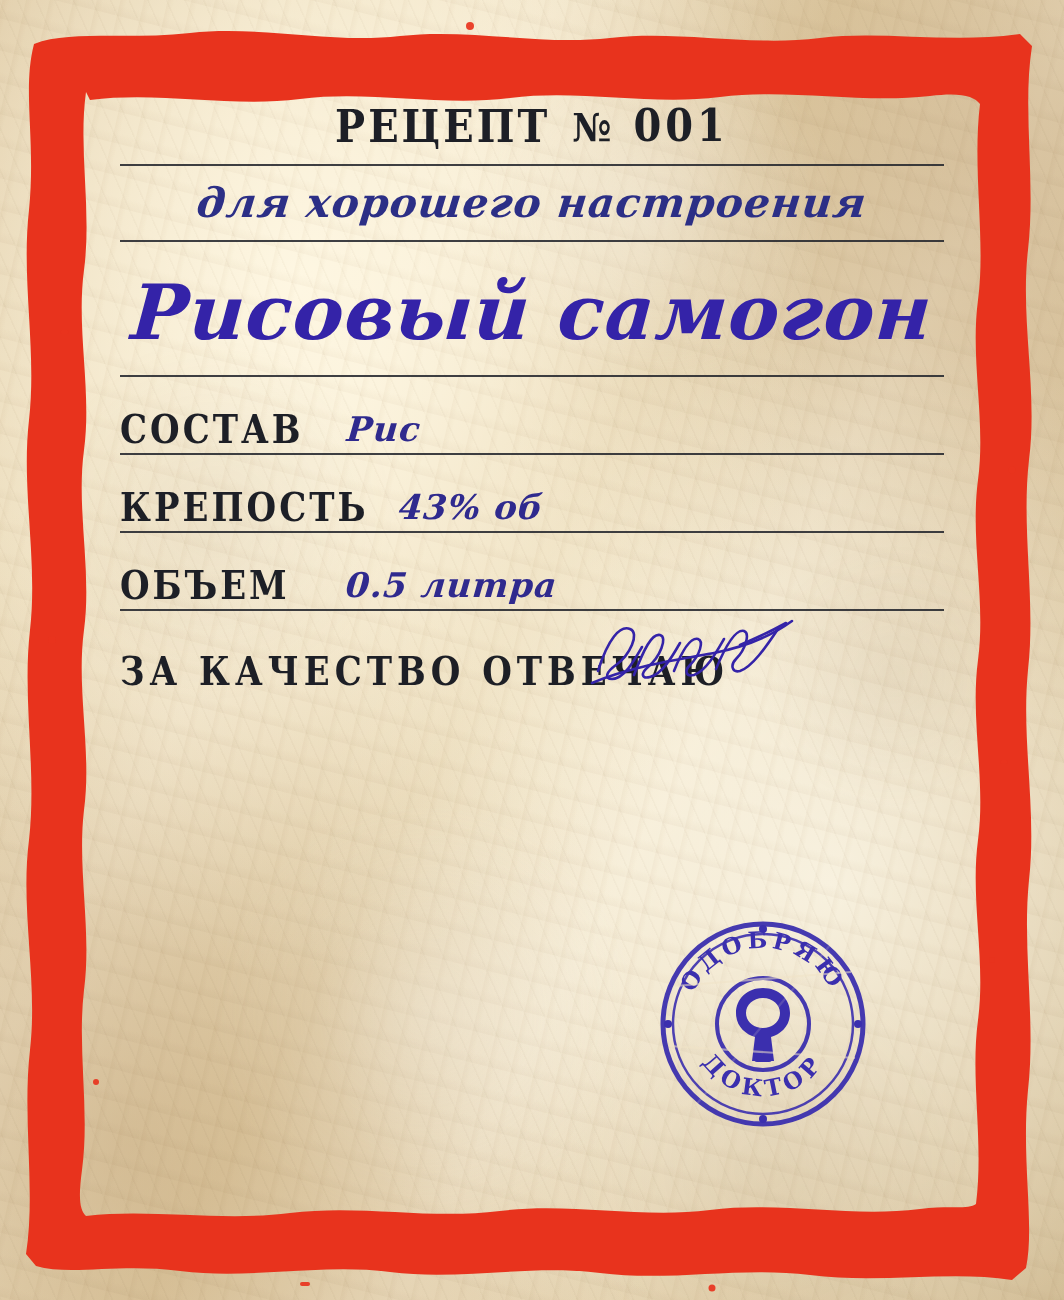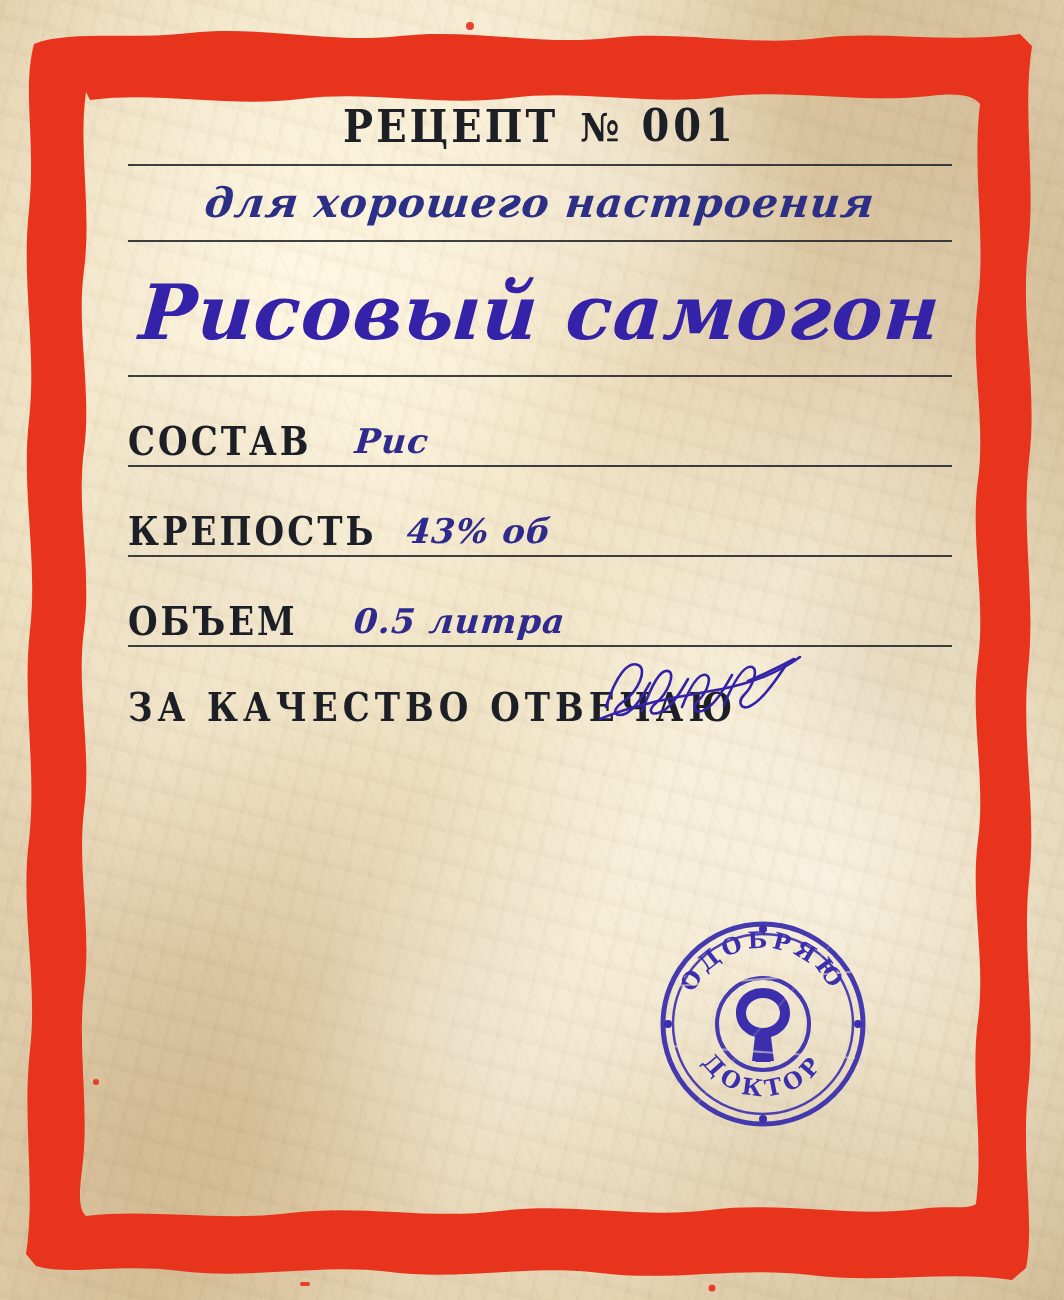--- a/index.html
+++ b/index.html
@@ -53,21 +53,21 @@
   .frame-svg {
     position: absolute;
     inset: 0;
     width: 1064px;
     height: 1300px;
     pointer-events: none;
   }
 
   .content {
     position: absolute;
-    left: 128px;
+    left: 120px;
     top: 96px;
     width: 824px;
     height: 1128px;
   }
 
   .rule {
     height: 2px;
     background: #23252c;
     opacity: 0.88;
     width: 100%;
@@ -169,22 +169,22 @@
   }
 
   .rule-after-product {
     margin-top: 18px;
   }
 
   .field {
     display: flex;
     align-items: baseline;
     gap: 30px;
-    height: 88px;
-    padding-top: 44px;
+    height: 76px;
+    padding-top: 32px;
     box-sizing: border-box;
   }
   .field-label {
     font-family: "DejaVu Serif", serif;
     font-weight: 700;
     font-size: 34px;
     letter-spacing: 3px;
     color: #1d1f26;
     transform: scaleY(1.14);
     white-space: nowrap;

